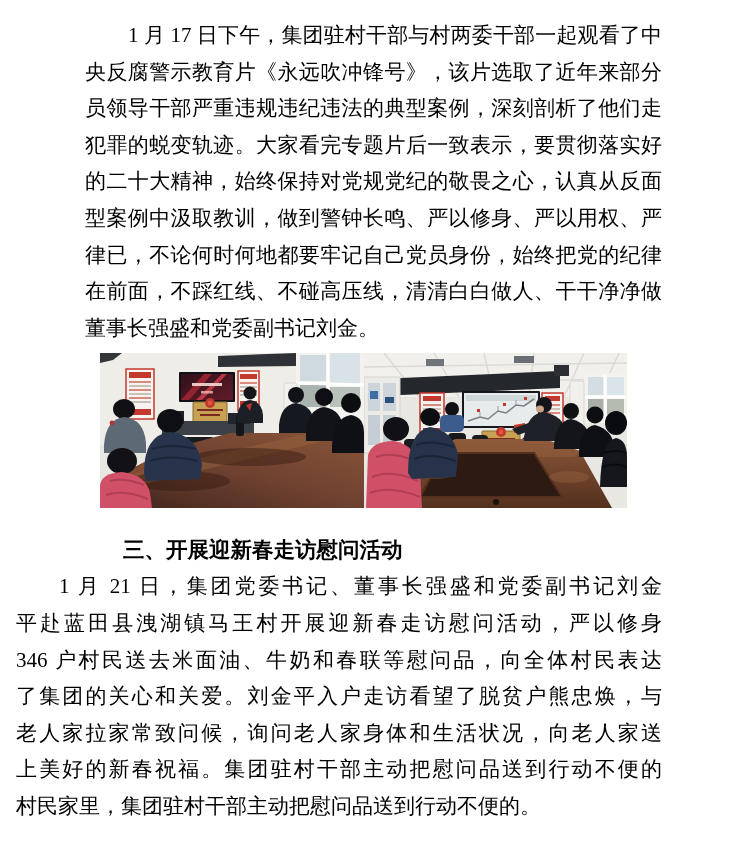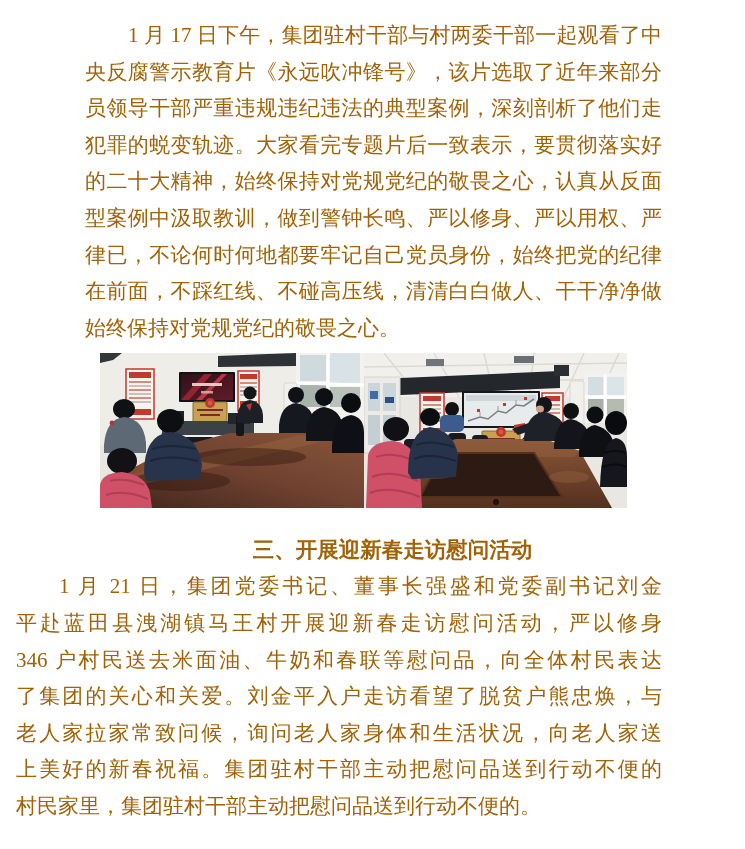--- a/index.html
+++ b/index.html
@@ -3,21 +3,21 @@
 <meta charset="utf-8">
 <style>
   html,body { margin:0; padding:0; background:#ffffff; }
   .page {
     position:relative;
     width:745px; height:849px;
     margin:0 auto;
     background:#ffffff;
     overflow:hidden;
     font-family:"Liberation Serif","DejaVu Serif",serif;
-    color:#a16207;
+    color:#000000;
   }
   .textblock { margin-left:85px; margin-right:83px; }
   .para1 { padding-top:17px; }
   .para2 { margin-top:6px;margin-left:16px; }
   .jl {
     font-size:21px;
     line-height:36.6px;
     height:36.6px;
     overflow:hidden;
     text-align:justify;
@@ -33,38 +33,37 @@
     display:flex;
   }
   .photo-row svg { display:block; flex:0 0 auto; }
   .heading {
     margin:30px 83px 0 85px;
     font-family:"Liberation Sans","DejaVu Sans",sans-serif;
     font-weight:bold;
     font-size:21.5px;
     line-height:24px;
     text-indent:38px;
-    text-align:center;
   }
 </style>
 </head>
 <body>
 
 <div class="page">
 
   <div class="textblock para1">
     <div class="jl first">1 月 17 日下午，集团驻村干部与村两委干部一起观看了中</div>
     <div class="jl">央反腐警示教育片《永远吹冲锋号》，该片选取了近年来部分党</div>
     <div class="jl">员领导干部严重违规违纪违法的典型案例，深刻剖析了他们走向</div>
     <div class="jl">犯罪的蜕变轨迹。大家看完专题片后一致表示，要贯彻落实好党</div>
     <div class="jl">的二十大精神，始终保持对党规党纪的敬畏之心，认真从反面典</div>
     <div class="jl">型案例中汲取教训，做到警钟长鸣、严以修身、严以用权、严以</div>
     <div class="jl">律已，不论何时何地都要牢记自己党员身份，始终把党的纪律挺</div>
     <div class="jl">在前面，不踩红线、不碰高压线，清清白白做人、干干净净做事，</div>
-    <div class="jl last">始终保持对党规党纪的敬畏之心。</div>
+    <div class="jl last">董事长强盛和党委副书记刘金。</div>
   </div>
 
   <div class="photo-row">
 
     <svg width="264" height="155" viewBox="0 0 264 155" role="img" aria-label="会议室照片：集团驻村干部与村两委干部围坐会议桌观看警示教育片（左图）">
       <defs>
         <linearGradient id="woodA" x1="0" y1="1" x2="1" y2="0">
           <stop offset="0" stop-color="#3f241a"></stop>
           <stop offset="0.5" stop-color="#6e4130"></stop>
           <stop offset="1" stop-color="#8a5538"></stop>

